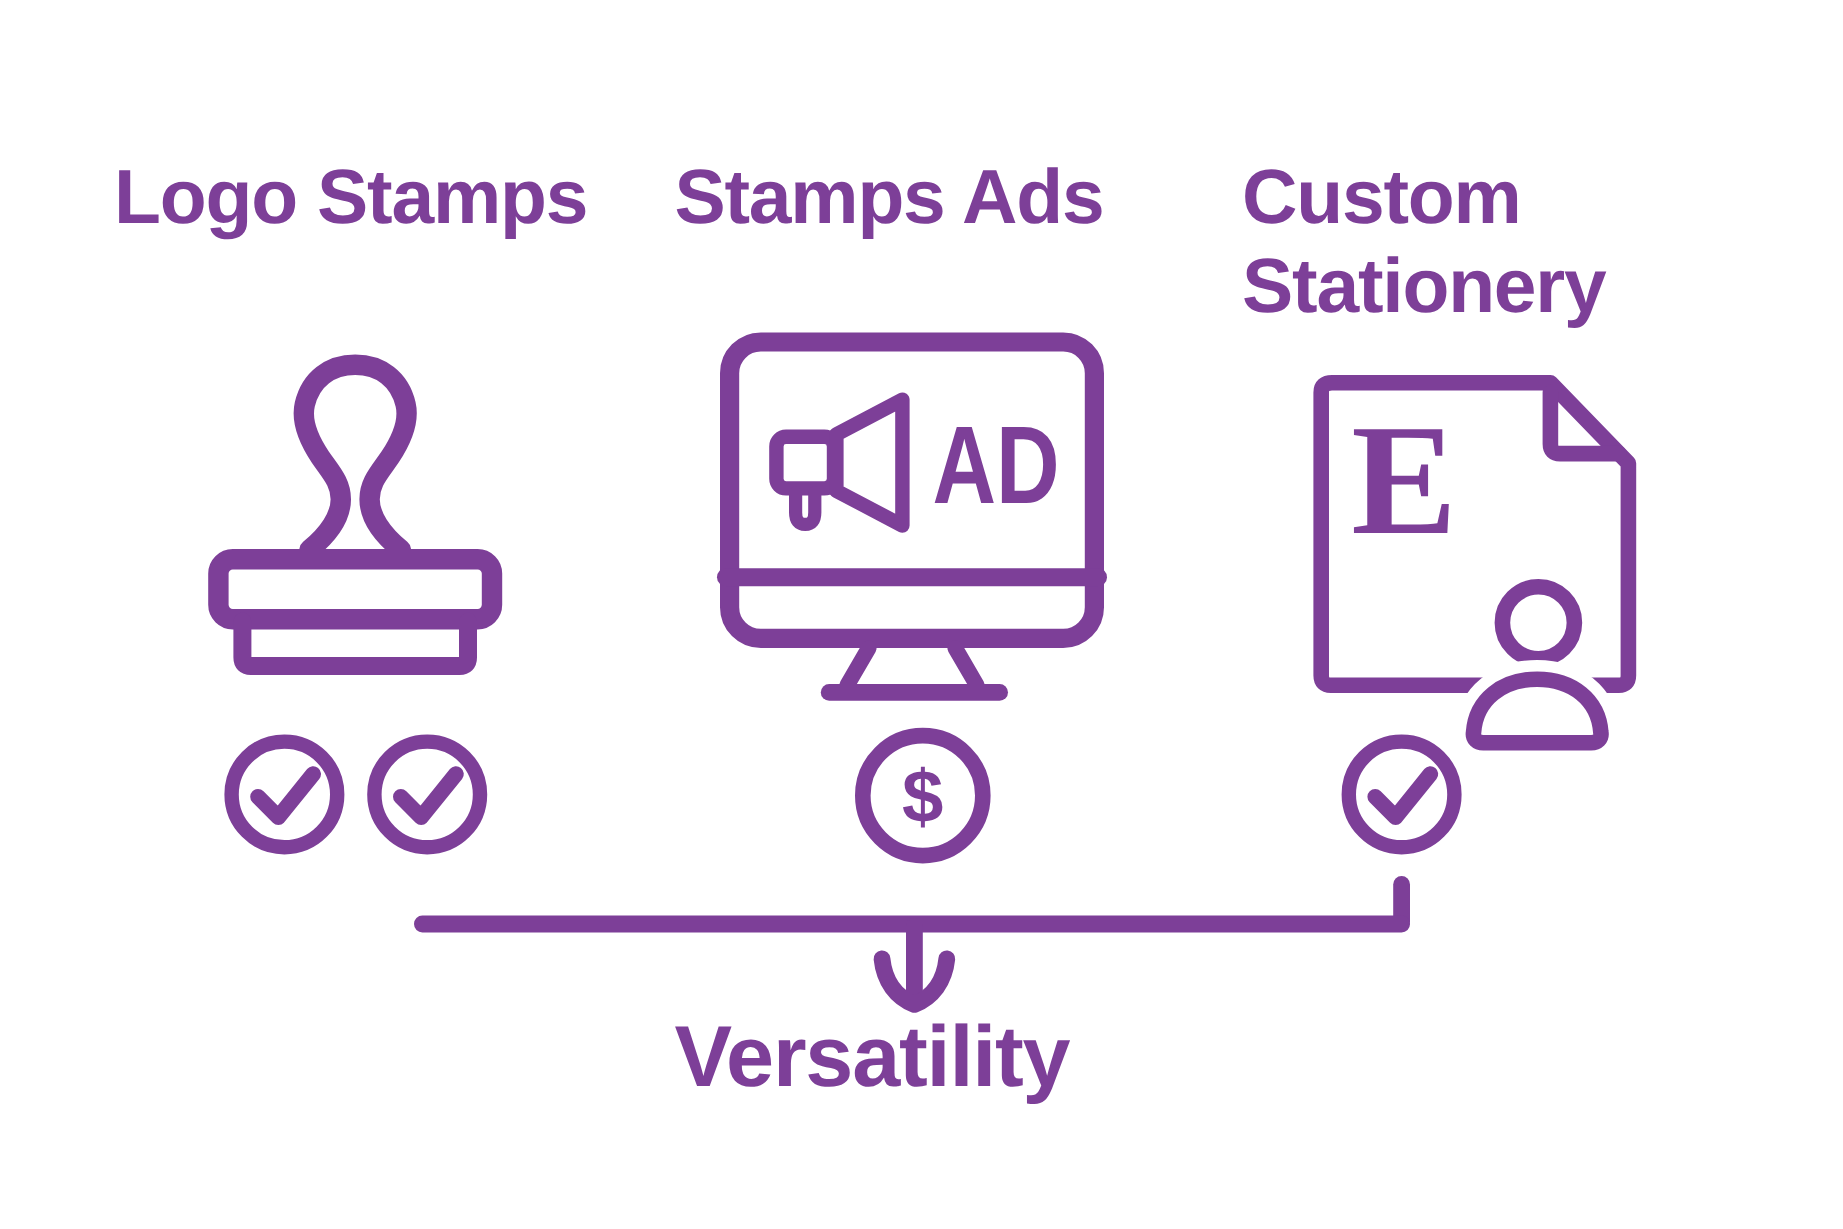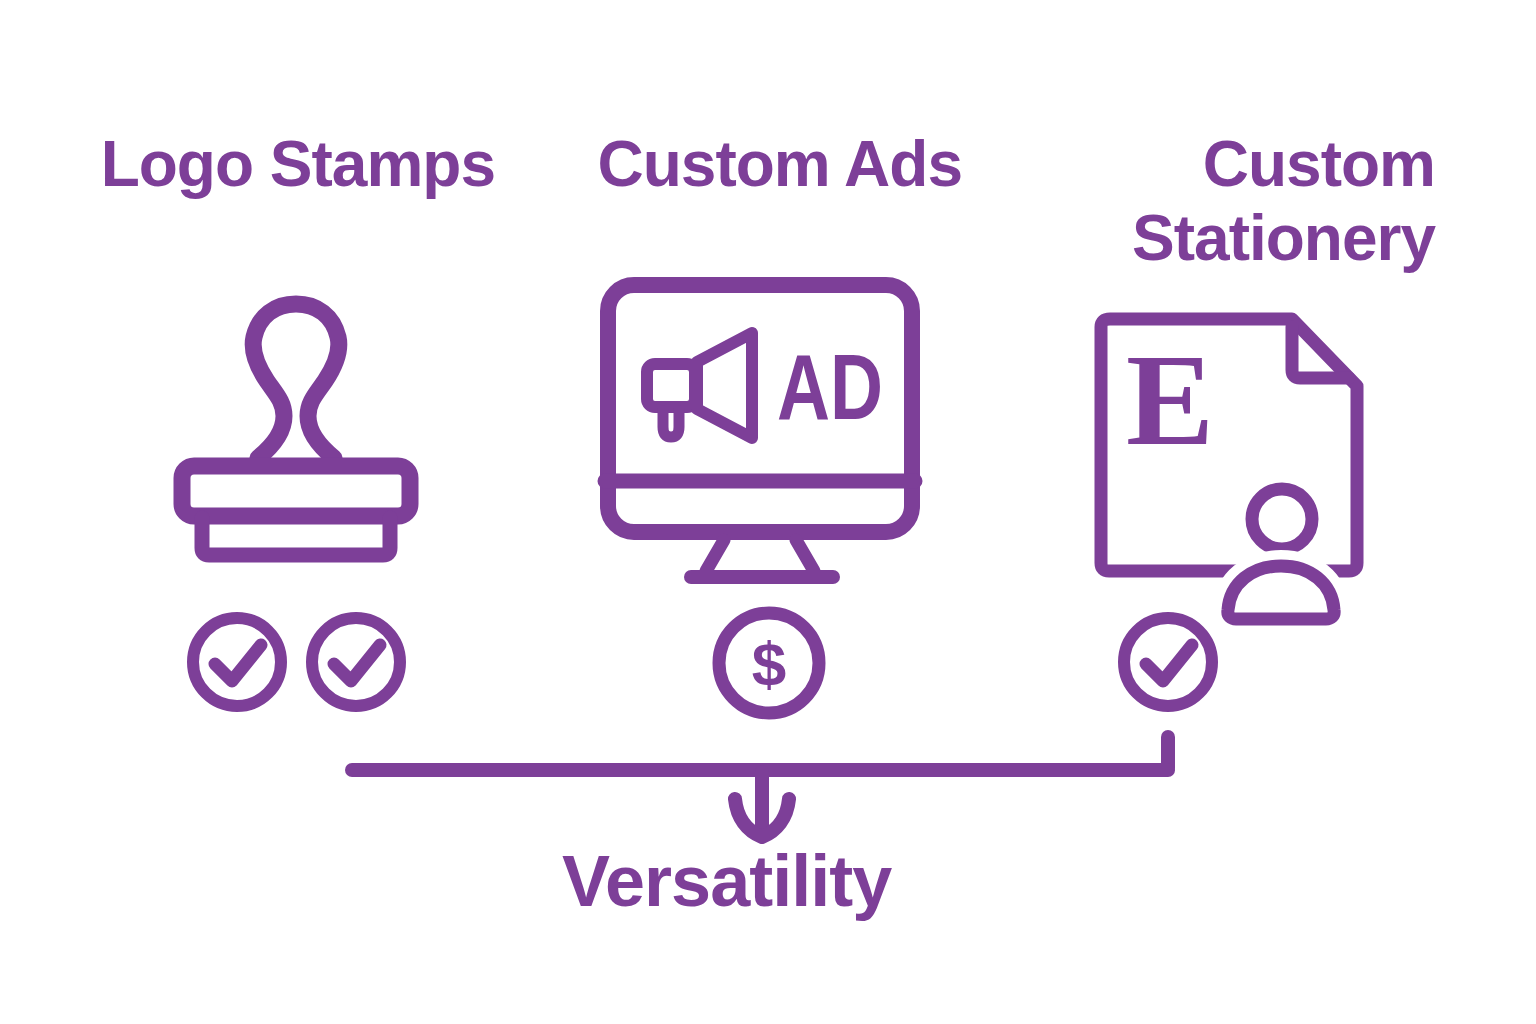--- a/index.html
+++ b/index.html
@@ -6,21 +6,21 @@
   #stage{
     position:relative;
     width:1536px;height:1024px;
     background:#ffffff;
     overflow:hidden;
     font-family:"Liberation Sans", sans-serif;
   }
   .col-title{
     position:absolute;
     width:400px;
-    text-align:right;
+    text-align:left;
     font-size:64px;
     font-weight:700;
     letter-spacing:-1px;
     line-height:1.15;
     color:#7d3f98;
   }
   #title-logo-stamps{left:95px;top:128px;}
   #title-digital-ads{left:562px;top:128px;}
   #title-custom-stationery{left:1035px;top:128px;}
   .footer-title{
@@ -37,21 +37,21 @@
   svg text{font-family:"Liberation Sans", sans-serif;}
   svg text.serif{font-family:"Liberation Serif", serif;}
 </style>
 </head>
 <body>
 
 <div id="stage">
 
   <div id="title-logo-stamps" class="col-title">Logo Stamps</div>
 
-  <div id="title-digital-ads" class="col-title">Custom Ads</div>
+  <div id="title-digital-ads" class="col-title">Stamps Ads</div>
 
   <div id="title-custom-stationery" class="col-title">Custom Stationery</div>
 
   <svg width="1536" height="1024" viewBox="0 0 1536 1024" fill="none" stroke="#7d3f98" stroke-linecap="round" stroke-linejoin="round">
 
     <g>
       <path stroke-width="17" d="M 258,458
                C 274,445 284,430 284,416
                C 284,402 276,394 267,381
                C 257,366 251,350 254,337

